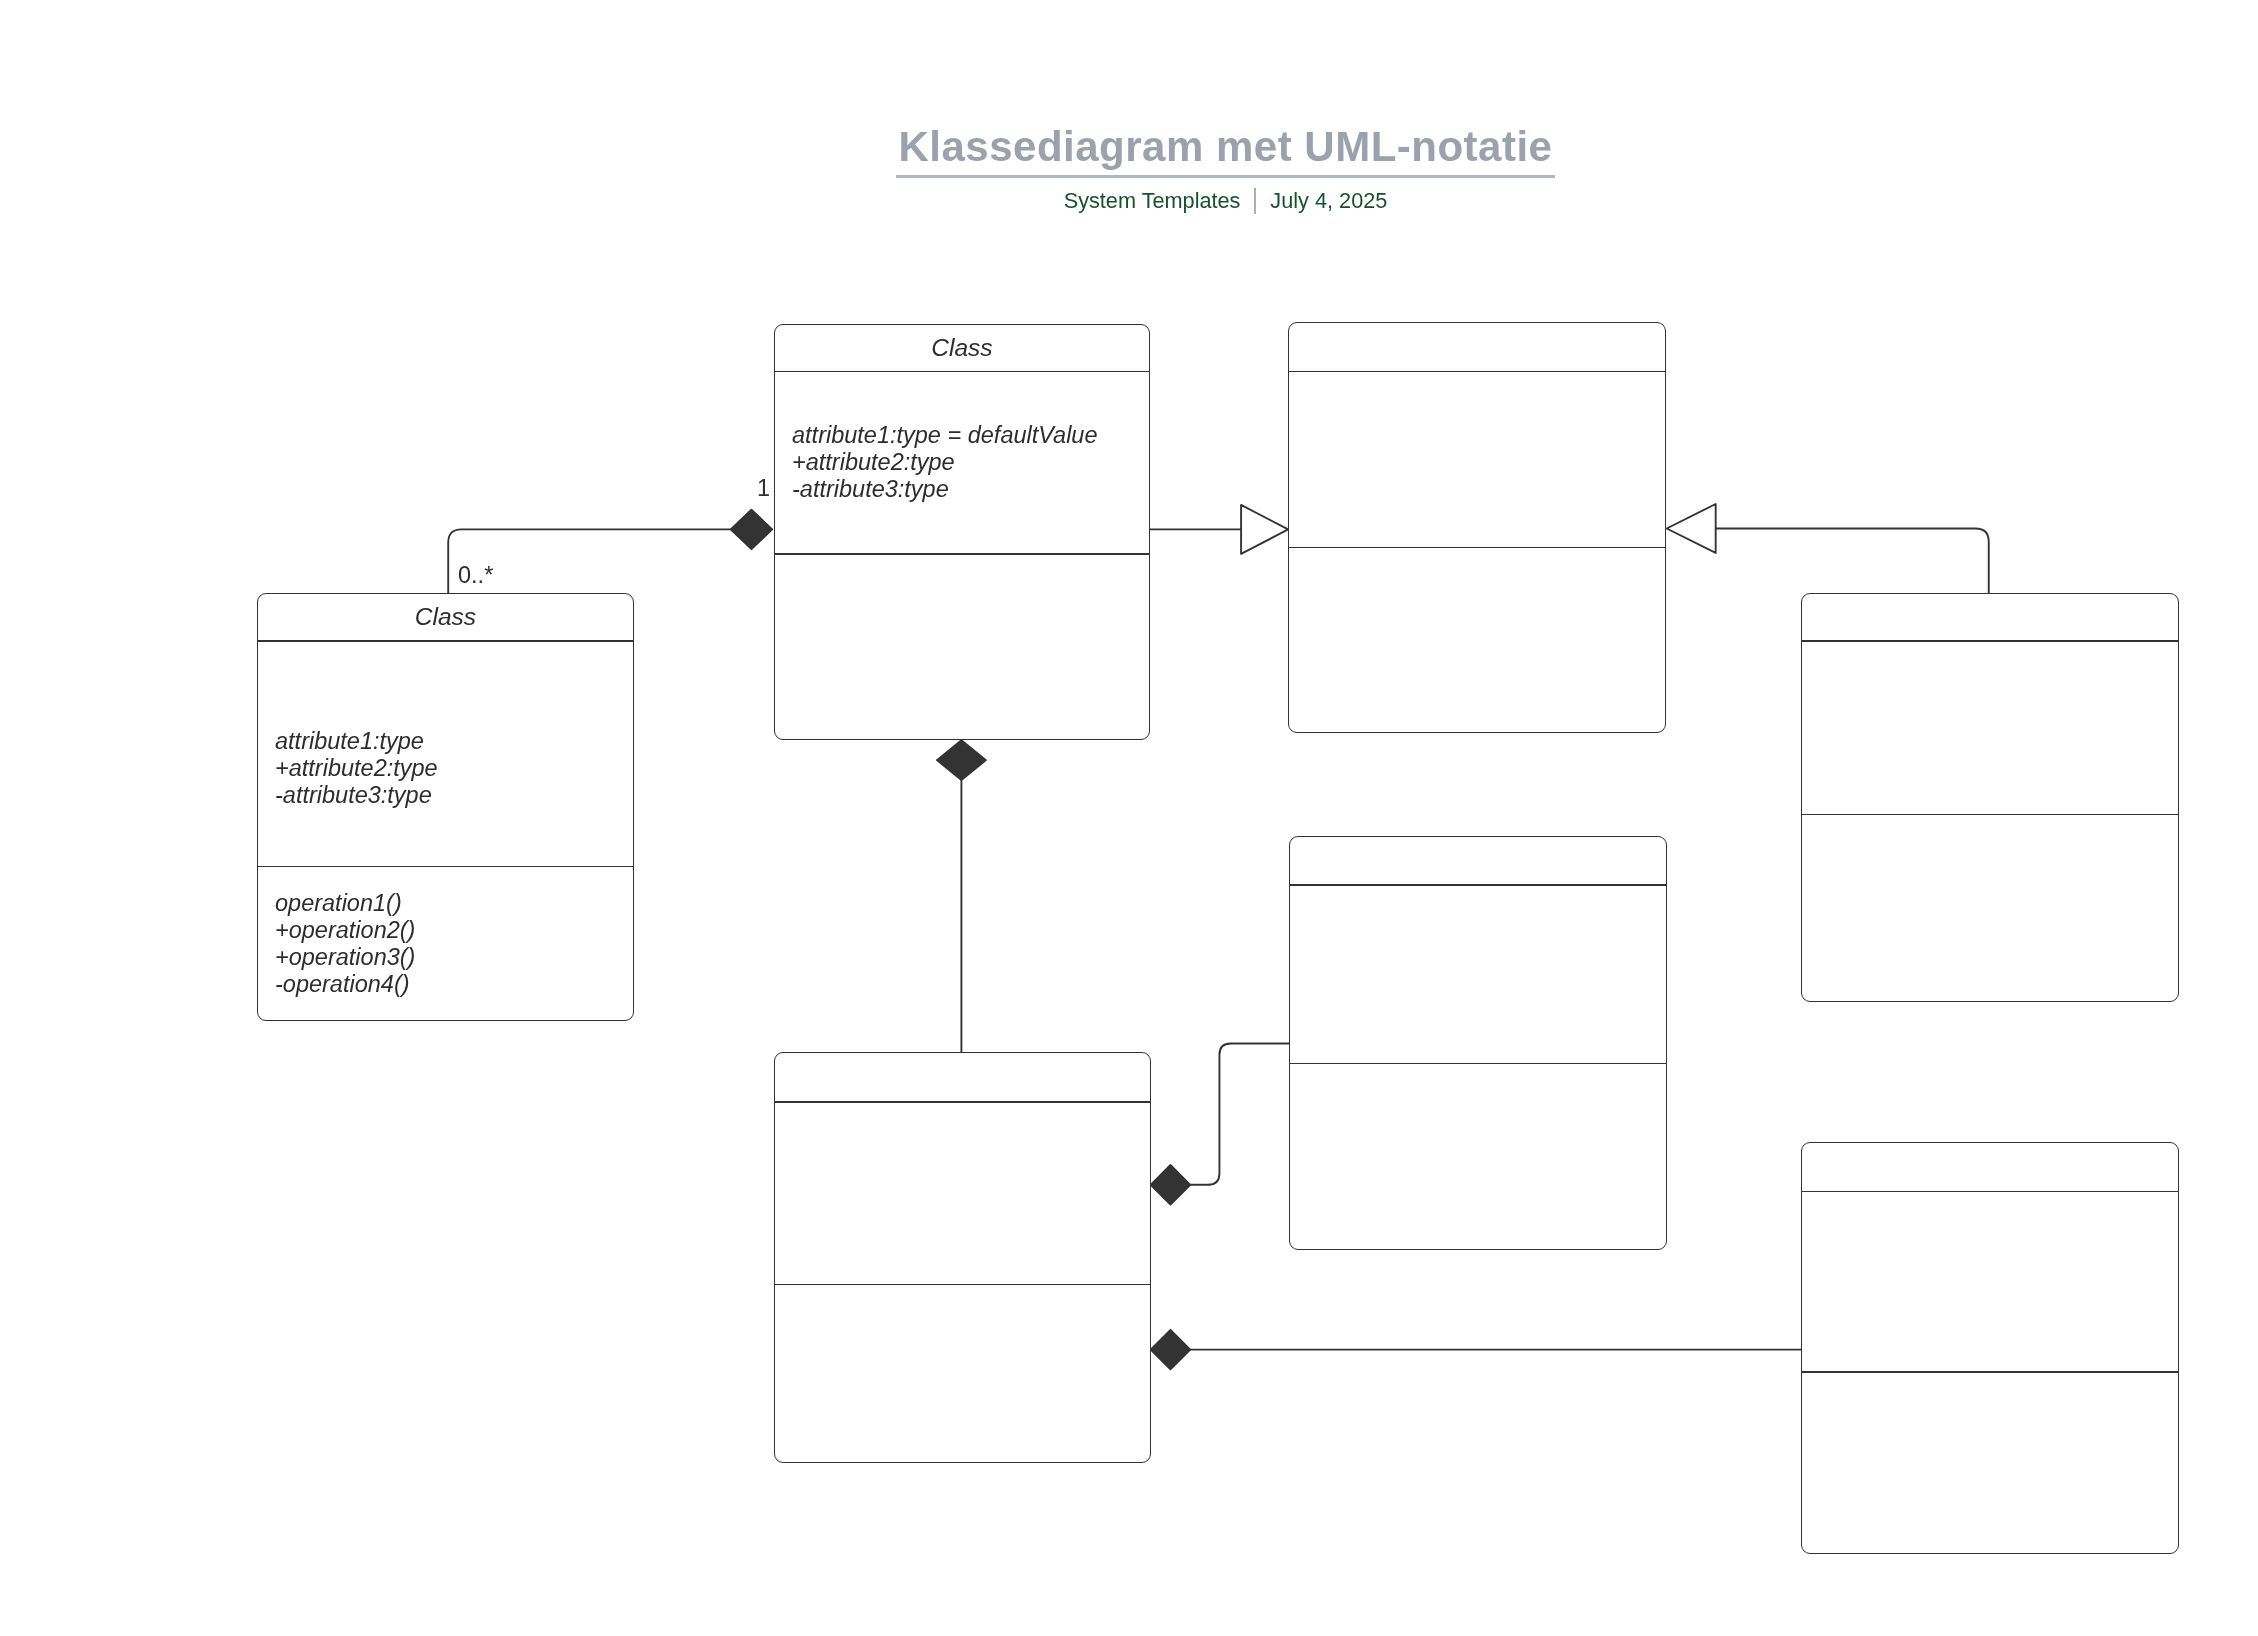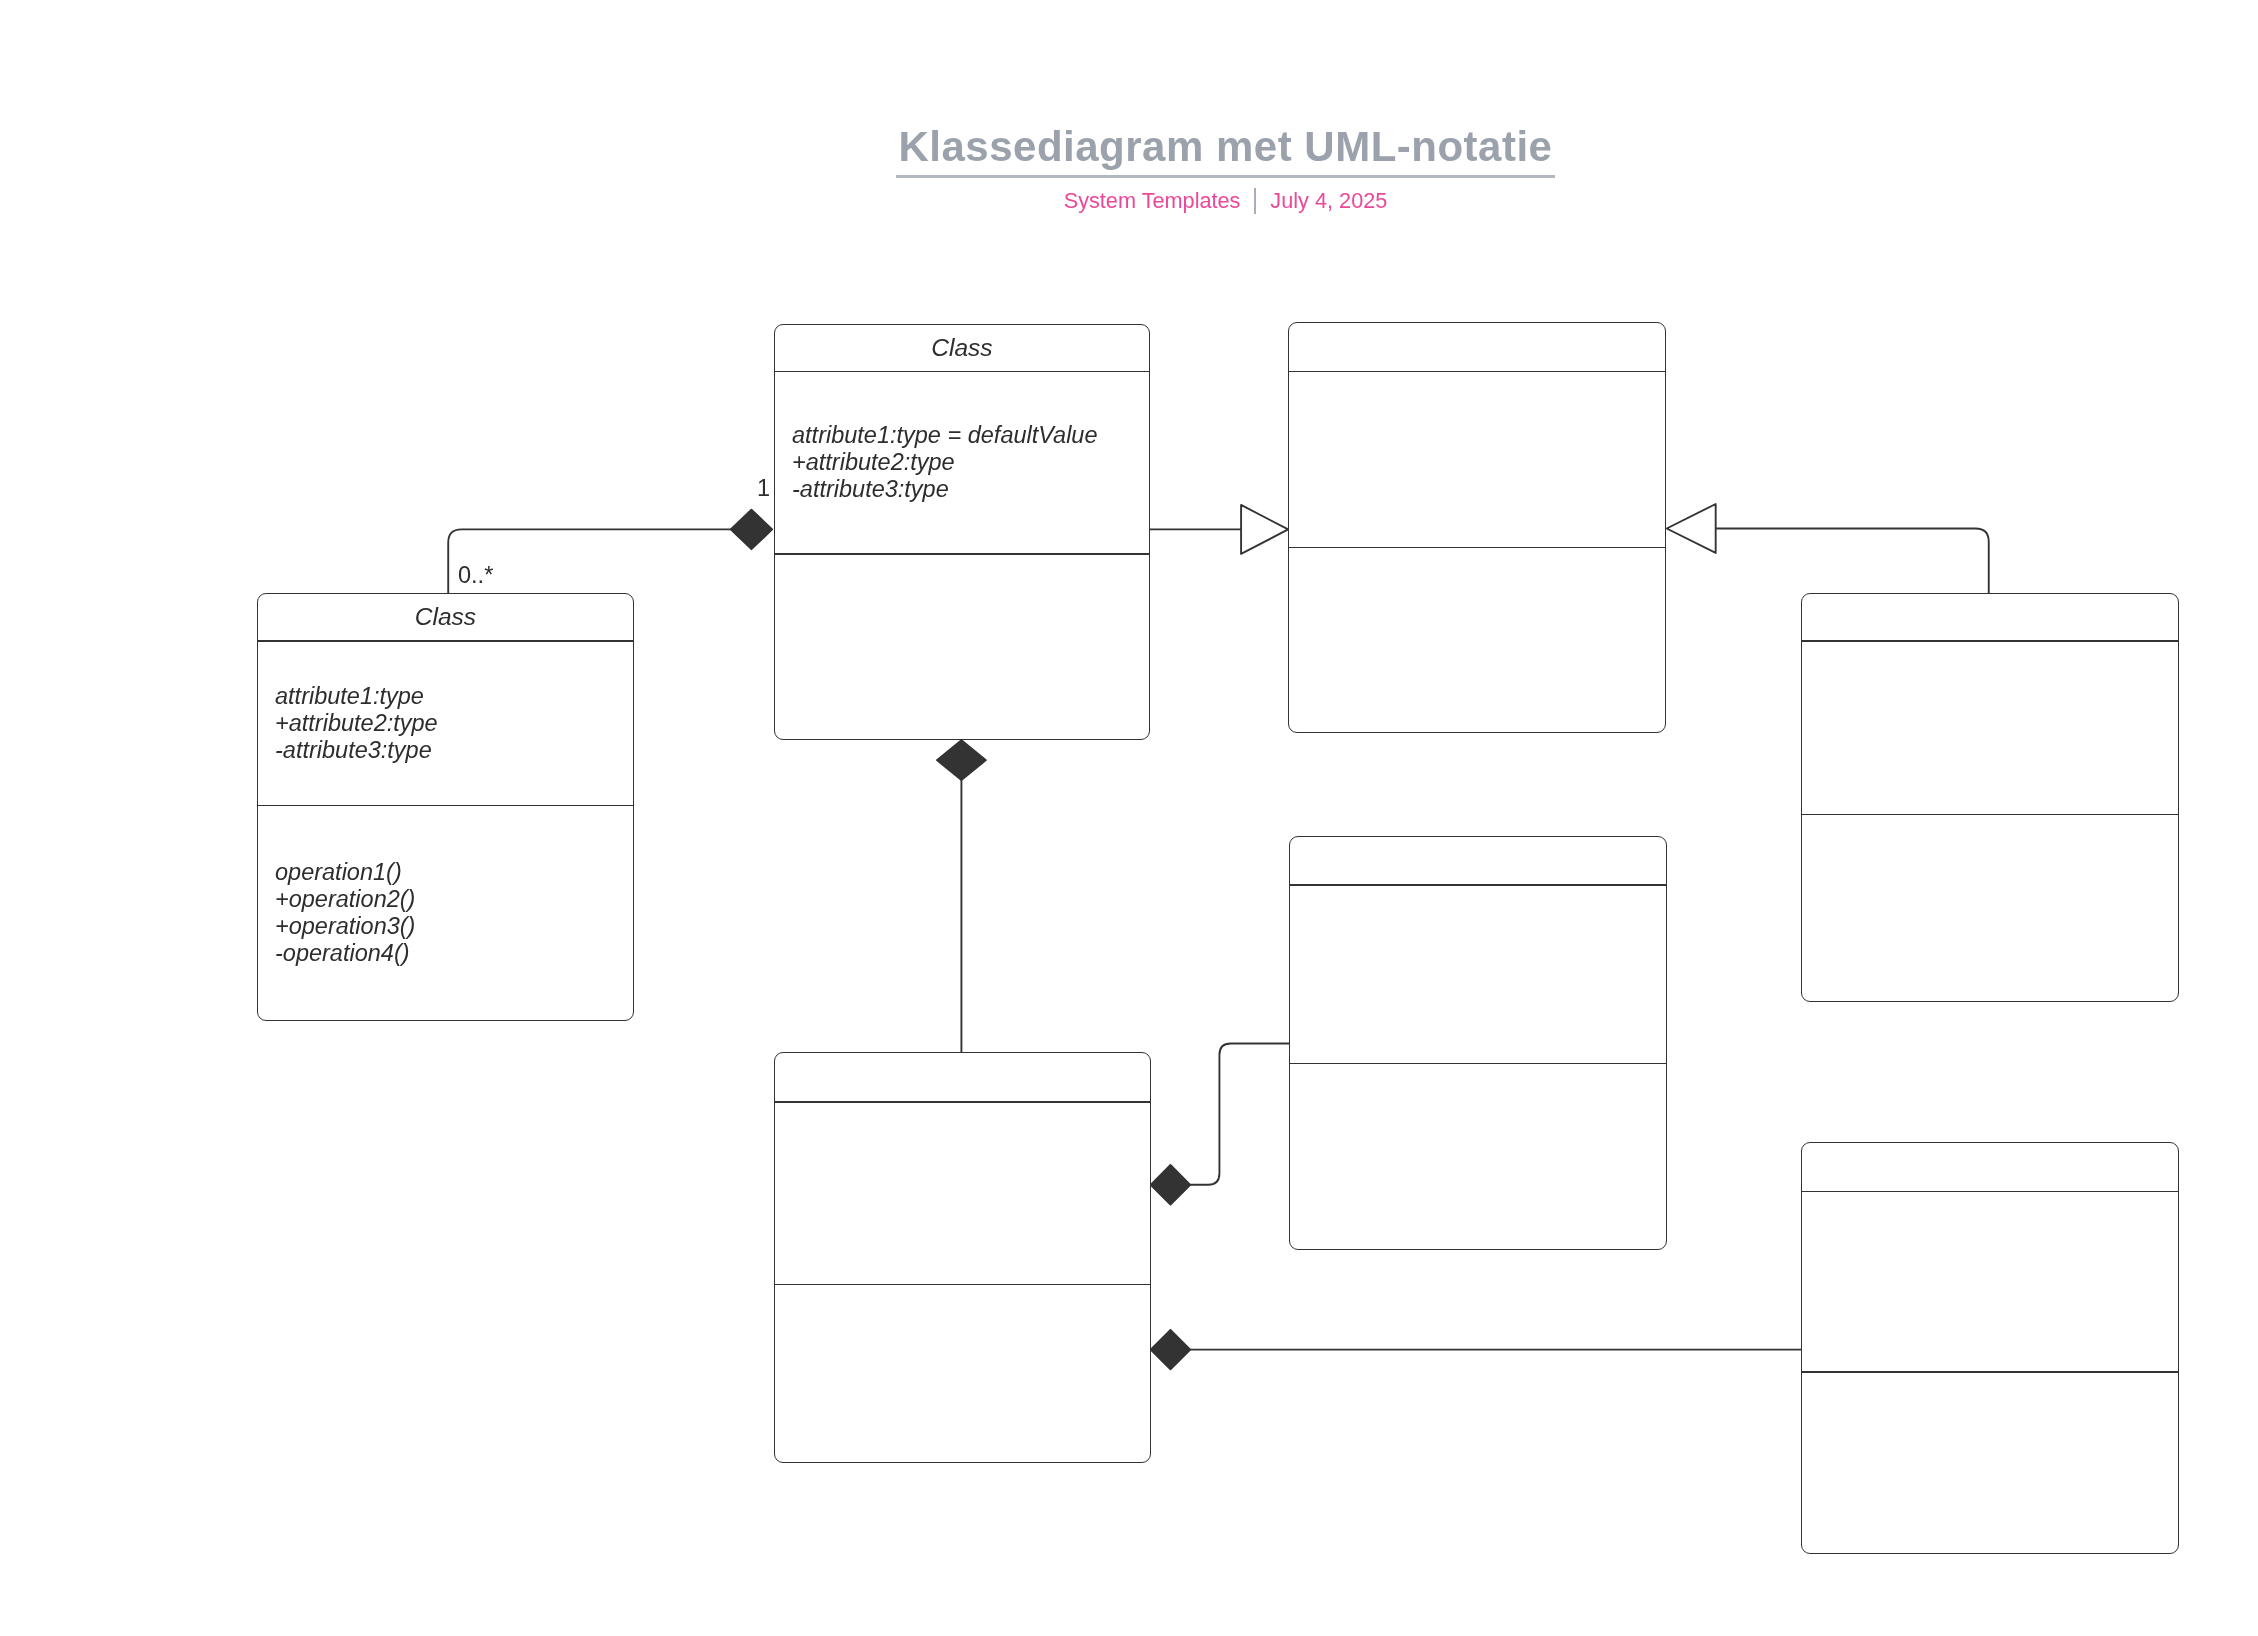--- a/index.html
+++ b/index.html
@@ -11,21 +11,21 @@
     overflow:hidden;
   }
   
   .header{position:absolute;left:896px;top:122px;width:659px;text-align:center;}
   .page-title{
     font-size:42px;font-weight:bold;color:#9BA2AC;letter-spacing:0.5px;line-height:49px;
   }
   .title-underline{height:2.8px;background:#B2B8C0;margin-top:3.8px;}
   .subtitle-row{
     margin-top:10.4px;display:flex;align-items:center;justify-content:center;
-    font-size:21.7px;color:#ec4899;
+    font-size:21.7px;color:#14532d;
   }
   .subtitle-sep{width:1.9px;height:25.4px;background:#A9AEB6;margin:0 14px;}
   
   .uml-class{
     position:absolute;box-sizing:border-box;
     border:1.9px solid #333333;border-radius:9px;background:#ffffff;
     display:flex;flex-direction:column;
     color:#2D2D2D;
   }
   .sec{box-sizing:border-box;}
@@ -95,21 +95,21 @@
     <div class="sec sec-title bb2" style="height:47px;">Class</div>
     <div class="sec sec-members bb3" style="height:183px;">
         <div>attribute1:type = defaultValue</div>
         <div>+attribute2:type</div>
         <div>-attribute3:type</div>
       </div>
   </div>
 
   <div class="uml-class" style="left:257px;top:593px;width:377px;height:428px;">
     <div class="sec sec-title bb3" style="height:48px;">Class</div>
-    <div class="sec sec-members bb2" style="height:164px;">
+    <div class="sec sec-members bb2" style="height:197px;margin-top:28px;">
         <div>attribute1:type</div>
         <div>+attribute2:type</div>
         <div>-attribute3:type</div>
       </div>
     <div class="sec sec-members sec-rest">
         <div>operation1()</div>
         <div>+operation2()</div>
         <div>+operation3()</div>
         <div>-operation4()</div>
       </div>

